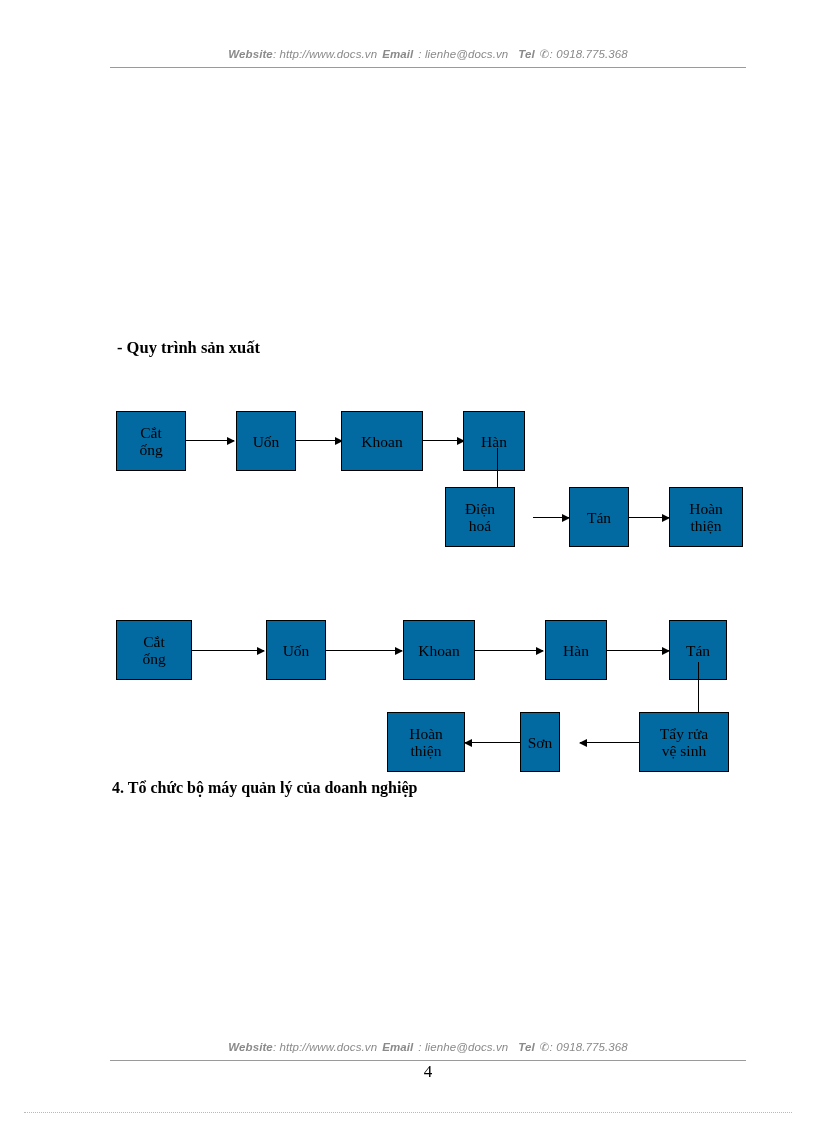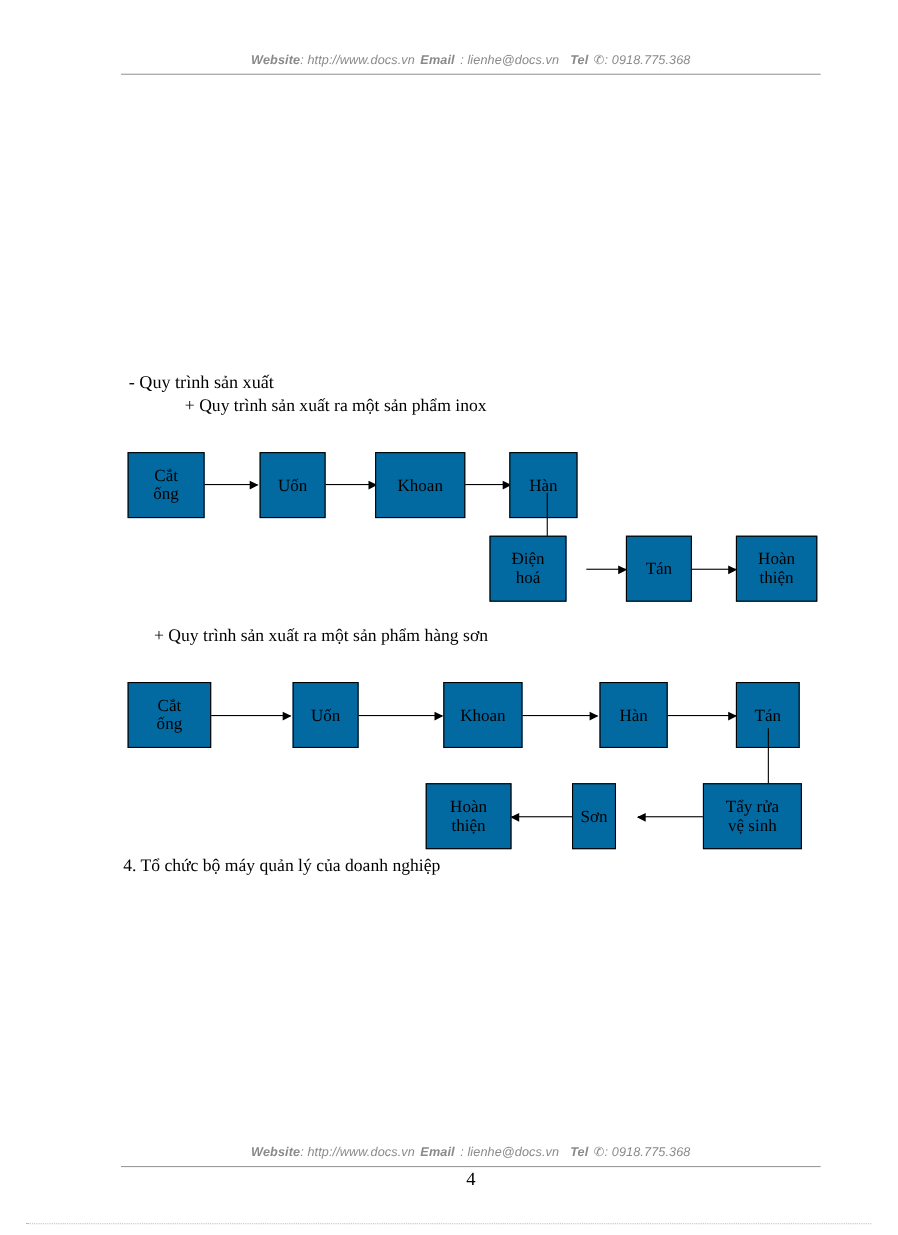--- a/index.html
+++ b/index.html
@@ -71,21 +71,21 @@
     width: 628px;
     font-size: 16.5px;
     line-height: 19px;
     text-align: justify;
     text-indent: 58px;
   }
   .para-products { top: 113px; }
 
   .h-sub {
     position: absolute;
-    font-weight: normal;
+    font-weight: bold;
     font-size: 16.5px;
     line-height: 20px;
     white-space: nowrap;
   }
   .h-quytrinh { left: 117px; top: 338px; }
   .h-section4 { left: 112px; top: 778px; font-size: 16px; }
 
   .caption {
     position: absolute;
     font-size: 16px;
@@ -163,21 +163,20 @@
 
 <div class="page">
 
   <div class="runner header-runner">
     <span class="lbl">Website</span><span class="val">: http://www.docs.vn</span><span class="sep"></span><span class="lbl">Email</span><span class="sep"></span><span class="val">: lienhe@docs.vn</span><span class="sep"></span><span class="sep"></span><span class="lbl">Tel</span><span class="sep"></span><span>✆</span><span class="val">: 0918.775.368</span>
   </div>
   <div class="runner-rule header-rule"></div>
 
 
   <div class="h-sub h-quytrinh">- Quy trình sản xuất</div>
-  <div class="caption cap-inox">+ Quy trình sản xuất ra một sản phẩm inox</div>
 
   <div class="flow">
 
     <div class="node" style="left:116px; top:411px; width:70px; height:60px;">
       <div>
         <span>Cắt</span>
         <span>ống</span>
       </div>
     </div>
     <div class="h-arrow" style="left:186px; top:440px; width:48px;"></div>
@@ -220,21 +219,20 @@
     <div class="h-arrow" style="left:629px; top:517px; width:40px;"></div>
 
     <div class="node" style="left:669px; top:487px; width:74px; height:60px;">
       <div>
         <span>Hoàn</span>
         <span>thiện</span>
       </div>
     </div>
   </div>
 
-  <div class="caption cap-hangson">+ Quy trình sản xuất ra một sản phẩm hàng sơn</div>
 
   <div class="flow">
 
     <div class="node" style="left:116px; top:620px; width:76px; height:60px;">
       <div>
         <span>Cắt</span>
         <span>ống</span>
       </div>
     </div>
     <div class="h-arrow" style="left:192px; top:650px; width:72px;"></div>

